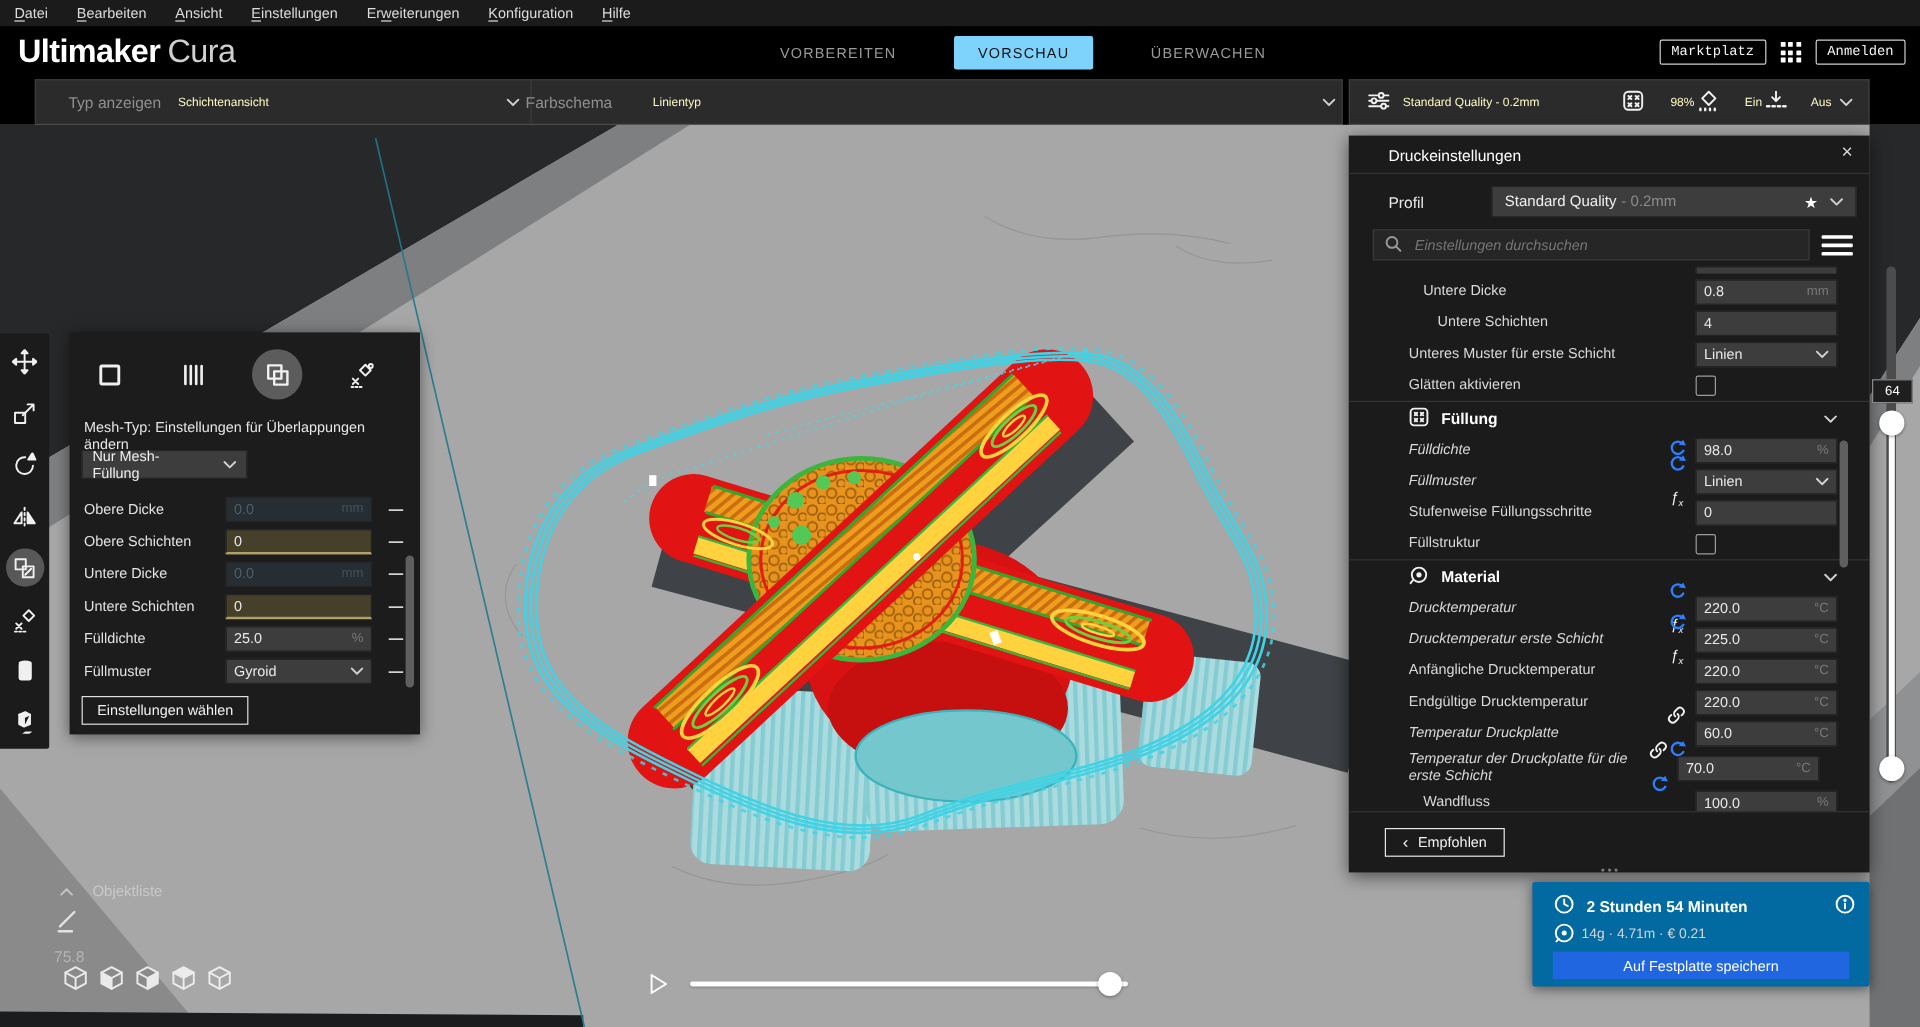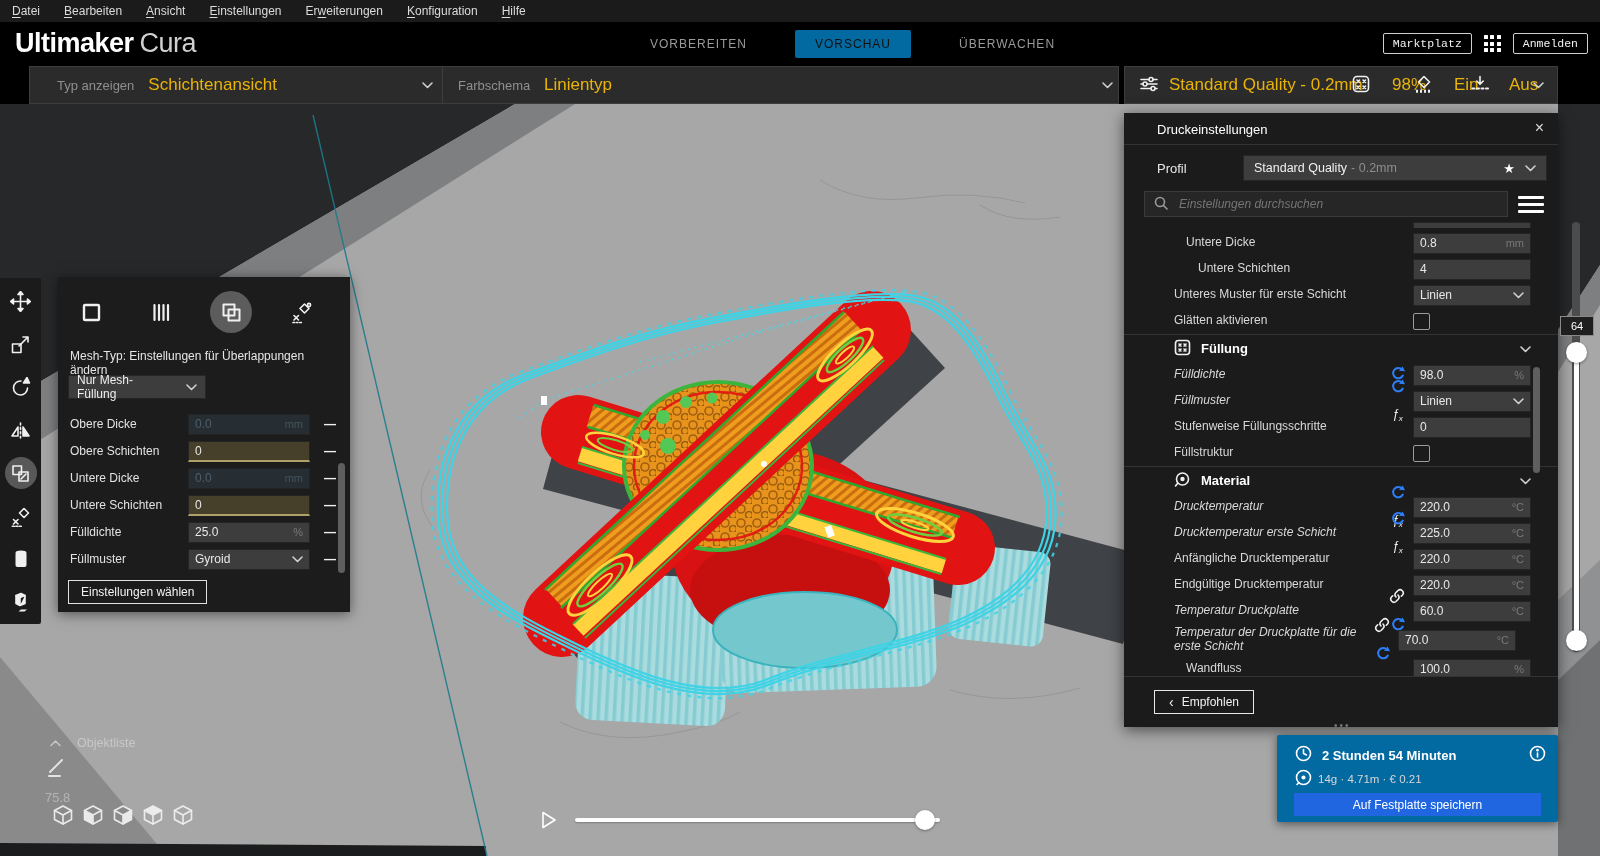--- a/index.html
+++ b/index.html
@@ -10,31 +10,31 @@
            display:flex;align-items:center;gap:24px;padding-left:12px;box-sizing:border-box;}
   .menu-item{color:#dcdcdc;font-size:12px;cursor:default;}
   .menu-item u{text-decoration:underline;text-underline-offset:2px;}
   
   #header{position:absolute;left:0;top:22px;width:1600px;height:43px;background:#000;}
   #logo{position:absolute;left:15px;top:6px;font-size:27px;color:#fff;letter-spacing:-0.5px;}
   #logo .bold{font-weight:700;}
   #logo .light{font-weight:300;color:#d0d0d0;margin-left:6px;}
   #tabs{position:absolute;left:630px;top:0;height:43px;display:flex;align-items:center;gap:28px;}
   .tab{color:#9a9a9a;font-size:12px;letter-spacing:1px;padding:7px 20px;border-radius:2px;cursor:pointer;}
-  .tab.active{background:#0369a1;color:#111;}
+  .tab.active{background:#7dd3fc;color:#111;}
   #header-right{position:absolute;right:12px;top:0;height:43px;display:flex;align-items:center;gap:12px;}
   .hbtn{border:1px solid #cfcfcf;color:#f2f2f2;font-size:11.5px;padding:3px 9px;border-radius:2px;background:transparent;cursor:pointer;font-family:Liberation Mono, monospace;}
   .grid9{display:grid;grid-template-columns:repeat(3,4px);grid-gap:2.5px;cursor:pointer;}
   .grid9 i{width:4px;height:4px;background:#fff;border-radius:0.5px;}
   
   .topbar{position:absolute;top:66px;height:38px;background:#2b2b2b;border:1px solid #3d3d3d;box-sizing:border-box;display:flex;align-items:center;}
   #viewbar{left:29px;width:1090px;}
   #printerbar{left:1124px;width:434px;}
   .bar-label{color:#8f8f8f;font-size:13px;}
-  .bar-value{color:#eab308;font-size:17px;margin-left:14px;}
+  .bar-value{color:#fef9c3;font-size:10px;margin-left:14px;}
   .chev{display:inline-block;margin:0 10px;}
   .vdiv{width:1px;height:38px;background:#3d3d3d;}
   
   #viewport{position:absolute;left:0;top:104px;width:1600px;height:752px;background:#a7a7a7;}
   #scene{position:absolute;left:0;top:0;}
   
   #toolcol{position:absolute;left:0;top:278px;width:41px;height:346px;background:#1b1b1b;border-radius:0 2px 2px 0;
            display:flex;flex-direction:column;align-items:center;justify-content:flex-start;padding-top:7px;box-sizing:border-box;gap:11px;}
   .tool{width:32px;height:32px;display:flex;align-items:center;justify-content:center;border-radius:50%;cursor:pointer;}
   .tool.sel{background:#585858;}
@@ -167,21 +167,21 @@
     </div>
   </div>
 
   <div id="viewbar" class="topbar">
     <span class="bar-label" style="margin-left:27px">Typ anzeigen</span>
     <span class="bar-value">Schichtenansicht</span>
     <span class="chev" style="position:absolute;left:382px"><svg width="11" height="7" viewBox="0 0 11 7" fill="none" stroke="#cfcfcf" stroke-width="1.6" stroke-linecap="round" stroke-linejoin="round">
           <path d="M1 1 L5.5 5.5 L10 1"></path>
         </svg></span>
     <div class="vdiv" style="position:absolute;left:412px;top:0"></div>
-    <span class="bar-label" style="position:absolute;left:428px">Farbschema</span>
+    <span class="bar-label" style="position:absolute;left:408px">Farbschema</span>
     <span class="bar-value" style="position:absolute;left:500px">Linientyp</span>
     <span class="chev" style="position:absolute;left:1062px"><svg width="11" height="7" viewBox="0 0 11 7" fill="none" stroke="#cfcfcf" stroke-width="1.6" stroke-linecap="round" stroke-linejoin="round">
           <path d="M1 1 L5.5 5.5 L10 1"></path>
         </svg></span>
   </div>
 
   <div id="printerbar" class="topbar">
     <span style="margin-left:14px"><svg width="20" height="16" viewBox="0 0 20 16" fill="none" stroke="#f0f0f0" stroke-width="1.6" stroke-linecap="round" stroke-linejoin="round">
           <path d="M2 3.5 H18 M2 8 H18 M2 12.5 H18"></path>
           <circle cx="12" cy="3.5" r="2" fill="#2b2b2b"></circle>

